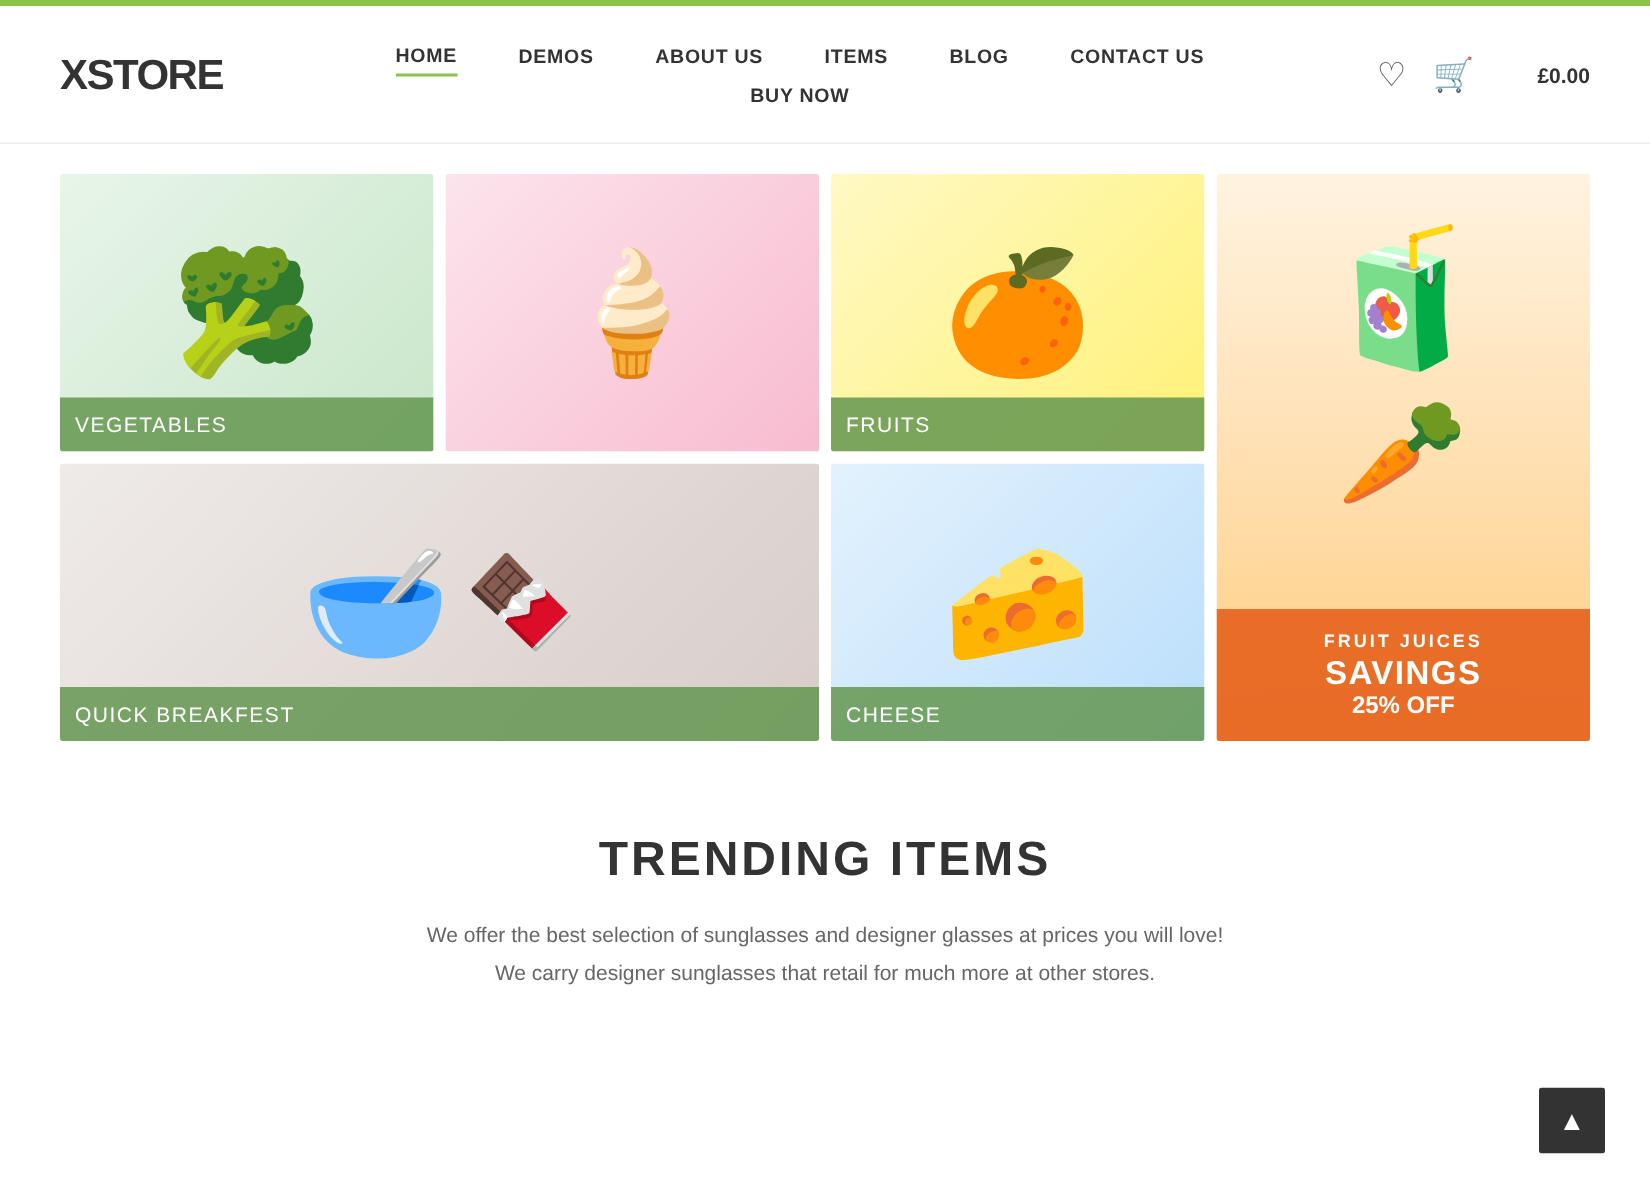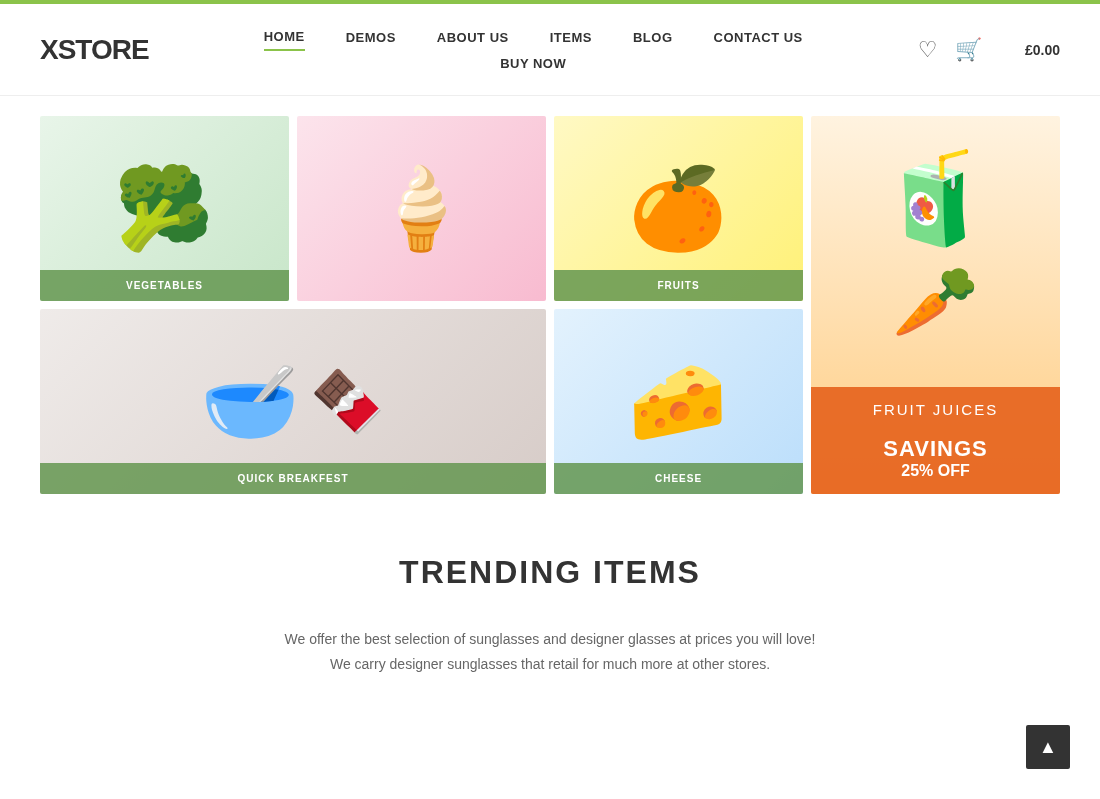--- a/index.html
+++ b/index.html
@@ -104,24 +104,24 @@
       border-radius: 2px;
     }
 
     .category-label {
       position: absolute;
       bottom: 0;
       left: 0;
       right: 0;
       background: rgba(100, 150, 80, 0.85);
       color: #fff;
-      text-align: center;
+      text-align: left;
       padding: 10px;
-      font-size: 10px;
-      font-weight: 700;
+      font-size: 14px;
+      font-weight: 400;
       letter-spacing: 1px;
     }
 
     
     .grid-item.tall {
       grid-row: span 2;
       grid-column: 4;
     }
 
     .grid-item.wide {
@@ -134,24 +134,24 @@
       bottom: 0;
       left: 0;
       right: 0;
       background: rgba(230, 100, 30, 0.92);
       color: #fff;
       text-align: center;
       padding: 14px 10px;
     }
 
     .juice-label .juice-top {
-      font-size: 15px;
-      font-weight: 400;
+      font-size: 12px;
+      font-weight: 700;
       letter-spacing: 2px;
-      margin-bottom: 18px;
+      margin-bottom: 2px;
     }
 
     .juice-label .juice-savings {
       font-size: 22px;
       font-weight: 900;
       letter-spacing: 1px;
     }
 
     .juice-label .juice-off {
       font-size: 16px;
@@ -206,21 +206,21 @@
     .trending-section {
       padding: 40px 40px 20px;
       text-align: center;
     }
 
     .trending-title {
       font-size: 32px;
       font-weight: 900;
       color: #333;
       letter-spacing: 2px;
-      margin-bottom: 36px;
+      margin-bottom: 20px;
     }
 
     .trending-desc {
       font-size: 14px;
       color: #666;
       line-height: 1.8;
     }
 
     
     .scroll-top {

